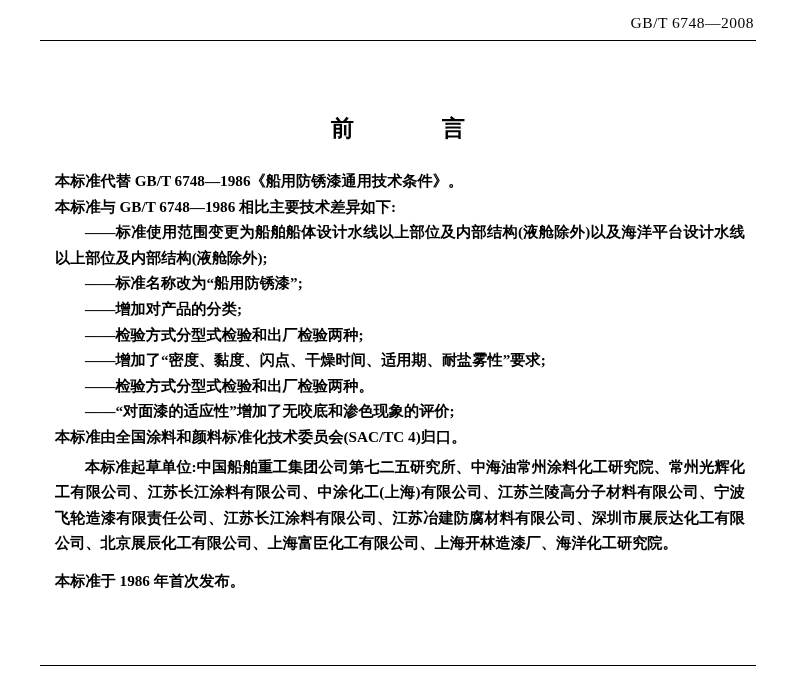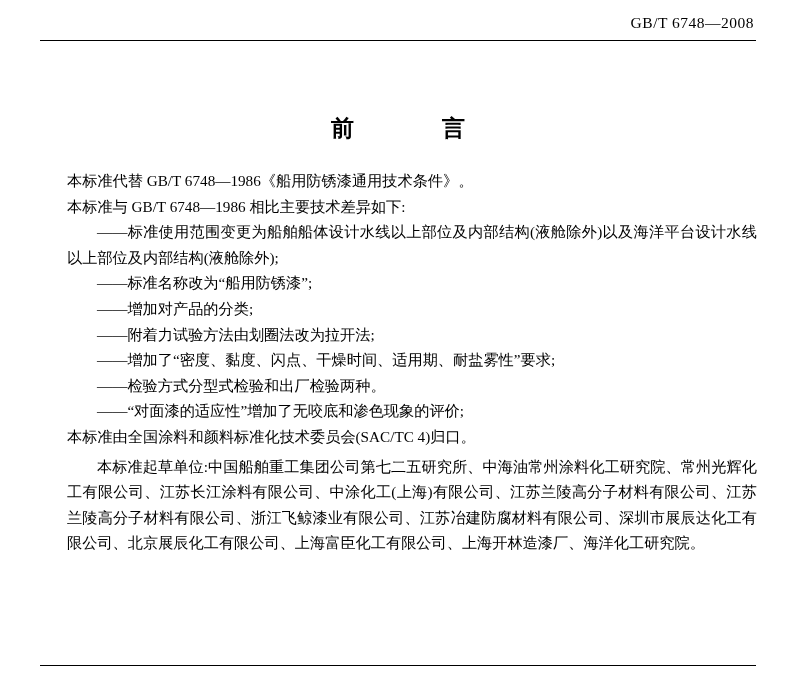--- a/index.html
+++ b/index.html
@@ -48,24 +48,25 @@
     font-size: 23px;
     font-weight: bold;
     letter-spacing: 14px;
     text-indent: 14px;
     font-family: "Liberation Serif", "DejaVu Serif", serif;
     margin-top: 21px;
   }
   .content {
     position: absolute;
     top: 168px;
-    left: 67px;
+    left: 55px;
     width: 690px;
     font-size: 15.2px;
     line-height: 25.6px;
+    font-weight: bold;
   }
   .content p {
     margin: 0;
     padding: 0;
     text-align: justify;
     text-justify: inter-ideograph;
   }
   .p-plain {
     text-indent: 0;
   }
@@ -96,25 +97,26 @@
   <div class="header">GB/T 6748—2008</div>
 
   <div class="title">前　　言</div>
 
   <div class="content">
     <p class="p-plain">本标准代替 GB/T 6748—1986《船用防锈漆通用技术条件》。</p>
     <p class="p-plain">本标准与 GB/T 6748—1986 相比主要技术差异如下:</p>
     <p class="p-dash">——标准使用范围变更为船舶船体设计水线以上部位及内部结构(液舱除外)以及海洋平台设计水线以上部位及内部结构(液舱除外);</p>
     <p class="p-dash">——标准名称改为“船用防锈漆”;</p>
     <p class="p-dash">——增加对产品的分类;</p>
-    <p class="p-dash">——附着力试验方法由划圈法改为拉开法;</p>
+    <p class="p-dash">——检验方式分型式检验和出厂检验两种;</p>
     <p class="p-dash">——增加了“密度、黏度、闪点、干燥时间、适用期、耐盐雾性”要求;</p>
     <p class="p-dash">——检验方式分型式检验和出厂检验两种。</p>
     <p class="p-dash">——“对面漆的适应性”增加了无咬底和渗色现象的评价;</p>
     <p class="p-plain">本标准由全国涂料和颜料标准化技术委员会(SAC/TC 4)归口。</p>
     <div class="spacer-4"></div>
-    <p class="p-indent">本标准起草单位:中国船舶重工集团公司第七二五研究所、中海油常州涂料化工研究院、常州光辉化工有限公司、江苏长江涂料有限公司、中涂化工(上海)有限公司、江苏兰陵高分子材料有限公司、江苏兰陵高分子材料有限公司、浙江飞鲸漆业有限公司、江苏冶建防腐材料有限公司、深圳市展辰达化工有限公司、北京展辰化工有限公司、上海富臣化工有限公司、上海开林造漆厂、海洋化工研究院。</p>
+    <p class="p-indent">本标准起草单位:中国船舶重工集团公司第七二五研究所、中海油常州涂料化工研究院、常州光辉化工有限公司、江苏长江涂料有限公司、中涂化工(上海)有限公司、江苏兰陵高分子材料有限公司、宁波飞轮造漆有限责任公司、江苏长江涂料有限公司、江苏冶建防腐材料有限公司、深圳市展辰达化工有限公司、北京展辰化工有限公司、上海富臣化工有限公司、上海开林造漆厂、海洋化工研究院。</p>
     <div class="spacer-6"></div>
     <div class="spacer-6"></div>
+    <p class="p-plain">本标准于 1986 年首次发布。</p>
   </div>
 
   <div class="footer-line"></div>
 </div>
 
 </body></html>

